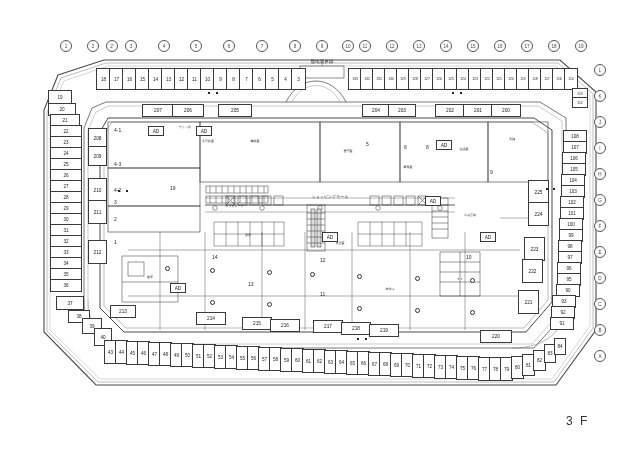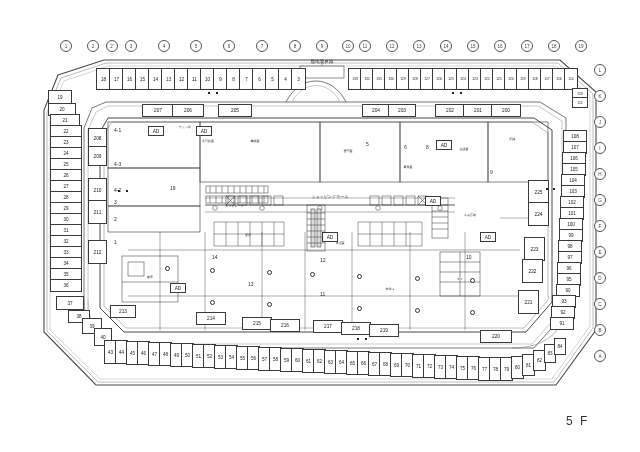--- a/index.html
+++ b/index.html
@@ -429,15 +429,15 @@
   <div class="pcirc" style="left:357px;top:274px;"></div>
   <div class="pcirc" style="left:415px;top:276px;"></div>
   <div class="pcirc" style="left:470px;top:278px;"></div>
   <div class="pcirc" style="left:165px;top:266px;"></div>
   <div class="pcirc" style="left:210px;top:300px;"></div>
   <div class="pcirc" style="left:267px;top:302px;"></div>
   <div class="pcirc" style="left:357px;top:306px;"></div>
   <div class="pcirc" style="left:415px;top:308px;"></div>
   <div class="pcirc" style="left:470px;top:310px;"></div>
 
-  <div class="title3f" style="left:566px;top:414px;">5 F</div>
+  <div class="title3f" style="left:566px;top:414px;">3 F</div>
 
 </div>
 
 </body></html>

